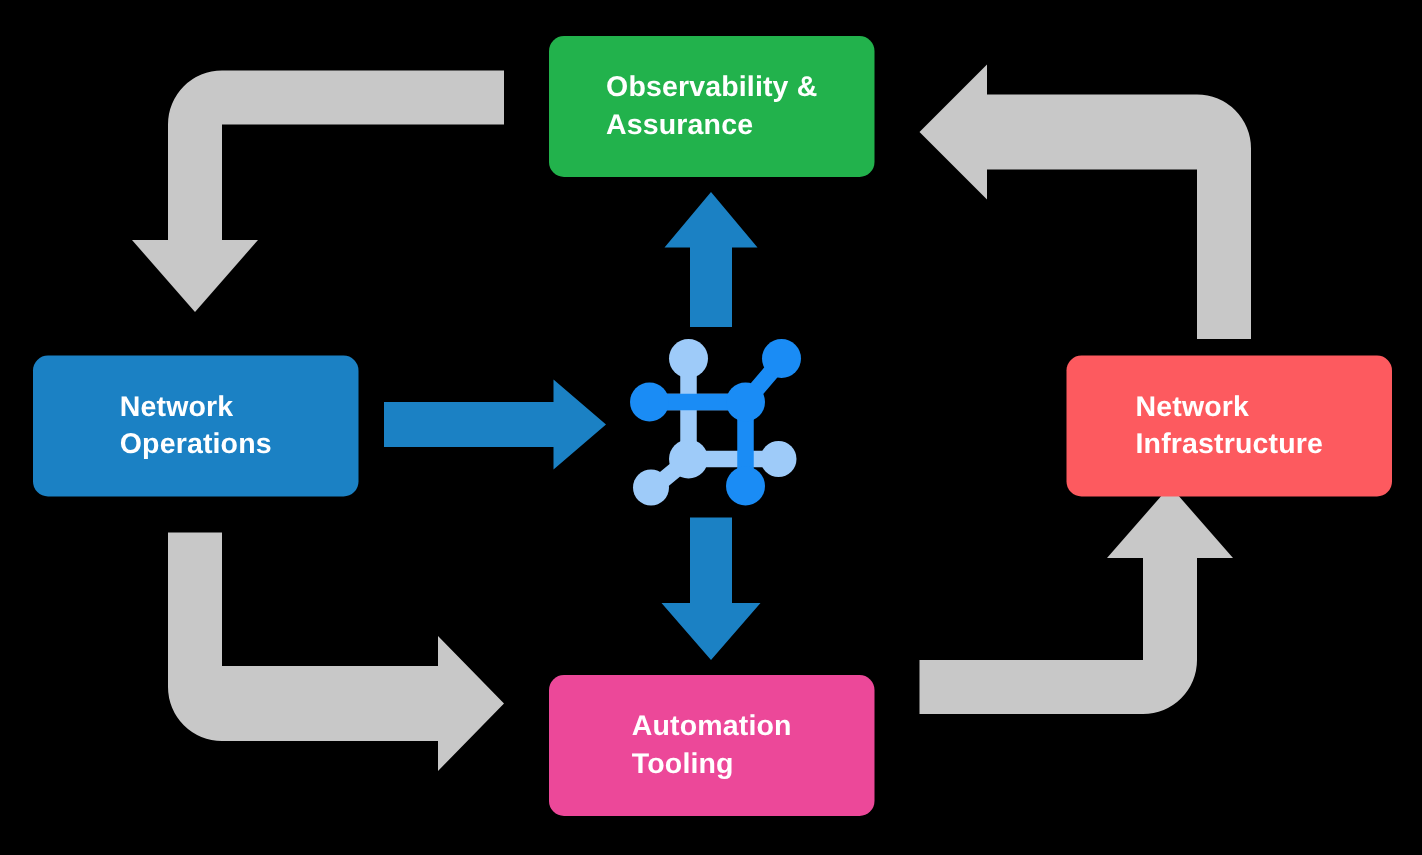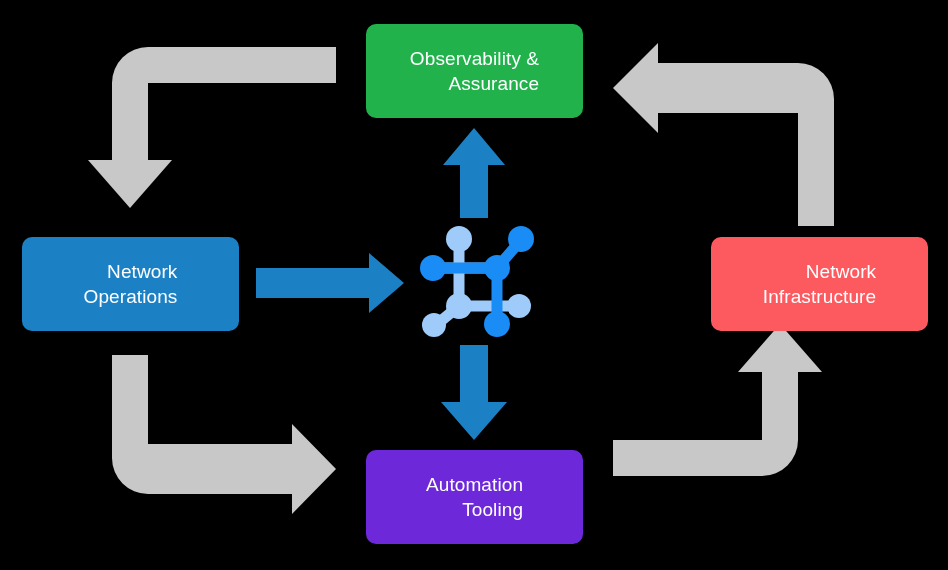--- a/index.html
+++ b/index.html
@@ -14,25 +14,25 @@
     background: #000000;
     overflow: hidden;
     font-family: "Liberation Sans", sans-serif;
   }
   .node-box {
     position: absolute;
     border-radius: 10px;
     display: flex;
     align-items: center;
     justify-content: center;
-    text-align: right;
+    text-align: left;
     color: #ffffff;
     font-size: 19px;
     line-height: 1.32;
-    font-weight: 400;
+    font-weight: 700;
     letter-spacing: 0.1px;
     box-sizing: border-box;
     padding: 4px 10px;
   }
   .node-label {
     white-space: pre-line;
     display: block;
   }
   .box-observability {
     left: 366px;  top: 24px;  width: 217px; height: 94px;
@@ -120,18 +120,18 @@
   <div class="node-box box-operations" style="background:#1b81c4">
     <span class="node-label">Network
 Operations</span>
   </div>
 
   <div class="node-box box-infrastructure" style="background:#fd5a5f">
     <span class="node-label">Network
 Infrastructure</span>
   </div>
 
-  <div class="node-box box-automation" style="background:#6d28d9">
+  <div class="node-box box-automation" style="background:#ec4899">
     <span class="node-label">Automation
 Tooling</span>
   </div>
 
 </div>
 
 </body></html>

